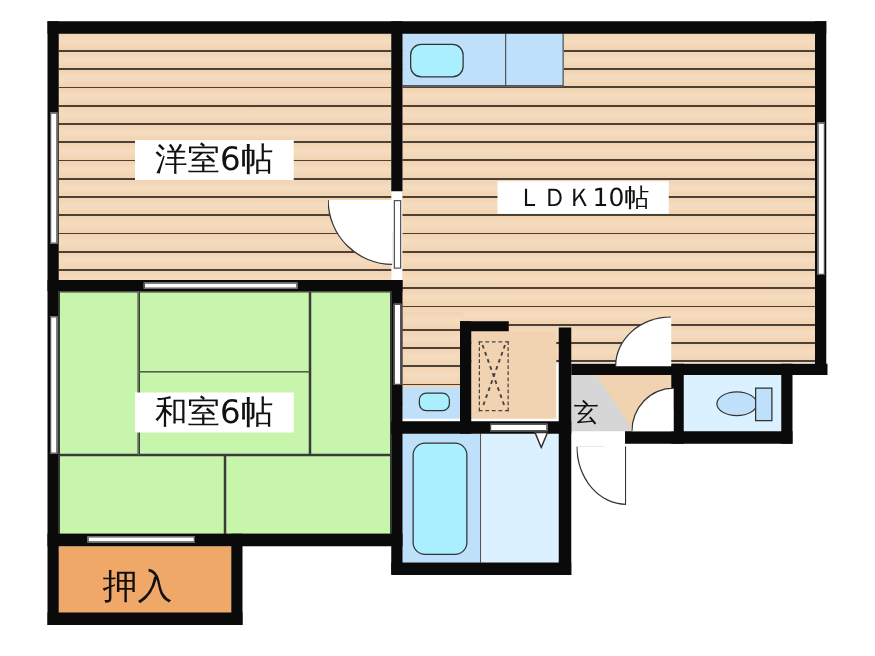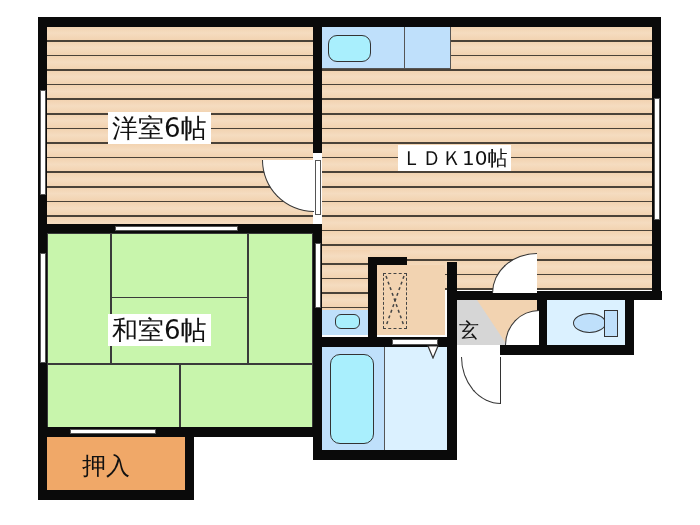--- a/index.html
+++ b/index.html
@@ -9,21 +9,21 @@
   .floor {
     background-color:#f2d3b1;
     background-image: repeating-linear-gradient(to bottom, #f2d3b1 0px, #f5dcc0 6px, #f2d3b1 13px, #4a4238 13px, #4a4238 14.6px);
   }
   .tatami { background:#c8f5ac; border:1px solid #3a3a3a; }
   .oshi { background:#f0a868; }
   .lightblue { background:#bfe0fb; }
   .paleblue { background:#dbf1ff; }
   .cyan { background:#a9effd; border:1.5px solid #333; border-radius:9px; }
   .gray { background:#d6d6d6; }
-  .label { background:#ffffff; color:#111; white-space:nowrap; line-height:1; padding:3px 4px; font-family:"DejaVu Sans", sans-serif; }
+  .label { background:#ffffff; color:#111; white-space:nowrap; line-height:1; padding:3px 16px; font-family:"DejaVu Sans", sans-serif; }
   .window { background:#ffffff; border:1px solid #555; }
   .door-arc { border:1.5px solid #333; background:#ffffff; }
 </style>
 </head>
 <body>
 
 <div class="abs floor" style="left:47px;top:27px;width:266px;height:198px;"></div>
 
 <div class="abs floor" style="left:322px;top:27px;width:330px;height:263px;"></div>
 
@@ -98,14 +98,14 @@
 <div class="abs door-arc" style="left:492px;top:253px;width:45px;height:40px;border-radius:100% 0 0 0;border-bottom:none;border-right:none;"></div>
 <div class="abs door-arc" style="left:505px;top:310px;width:34px;height:35px;border-radius:100% 0 0 0;border-bottom:none;border-right:none;"></div>
 <div class="abs door-arc" style="left:461px;top:357px;width:40px;height:47px;border-radius:0 0 0 100%;border-top:none;border-right:1.5px solid #333;"></div>
 <svg class="abs" style="left:427px;top:345px;" width="12" height="14">
     <polygon points="1,1 11,1 6,13" fill="#fff" stroke="#333" stroke-width="1.2"></polygon>
   </svg>
 
 <div class="abs label" style="left:108px;top:112px;font-size:26px;">洋室6帖</div>
 <div class="abs label" style="left:398px;top:145px;font-size:20px;">ＬＤＫ10帖</div>
 <div class="abs label" style="left:108px;top:314px;font-size:26px;">和室6帖</div>
-<div class="abs" style="left:82px;top:450px;font-size:24px;color:#111;">押入</div>
+<div class="abs" style="left:82px;top:450px;font-size:28px;color:#111;">押入</div>
 <div class="abs" style="left:459px;top:317px;font-size:20px;color:#111;">玄</div>
 
 </body></html>

